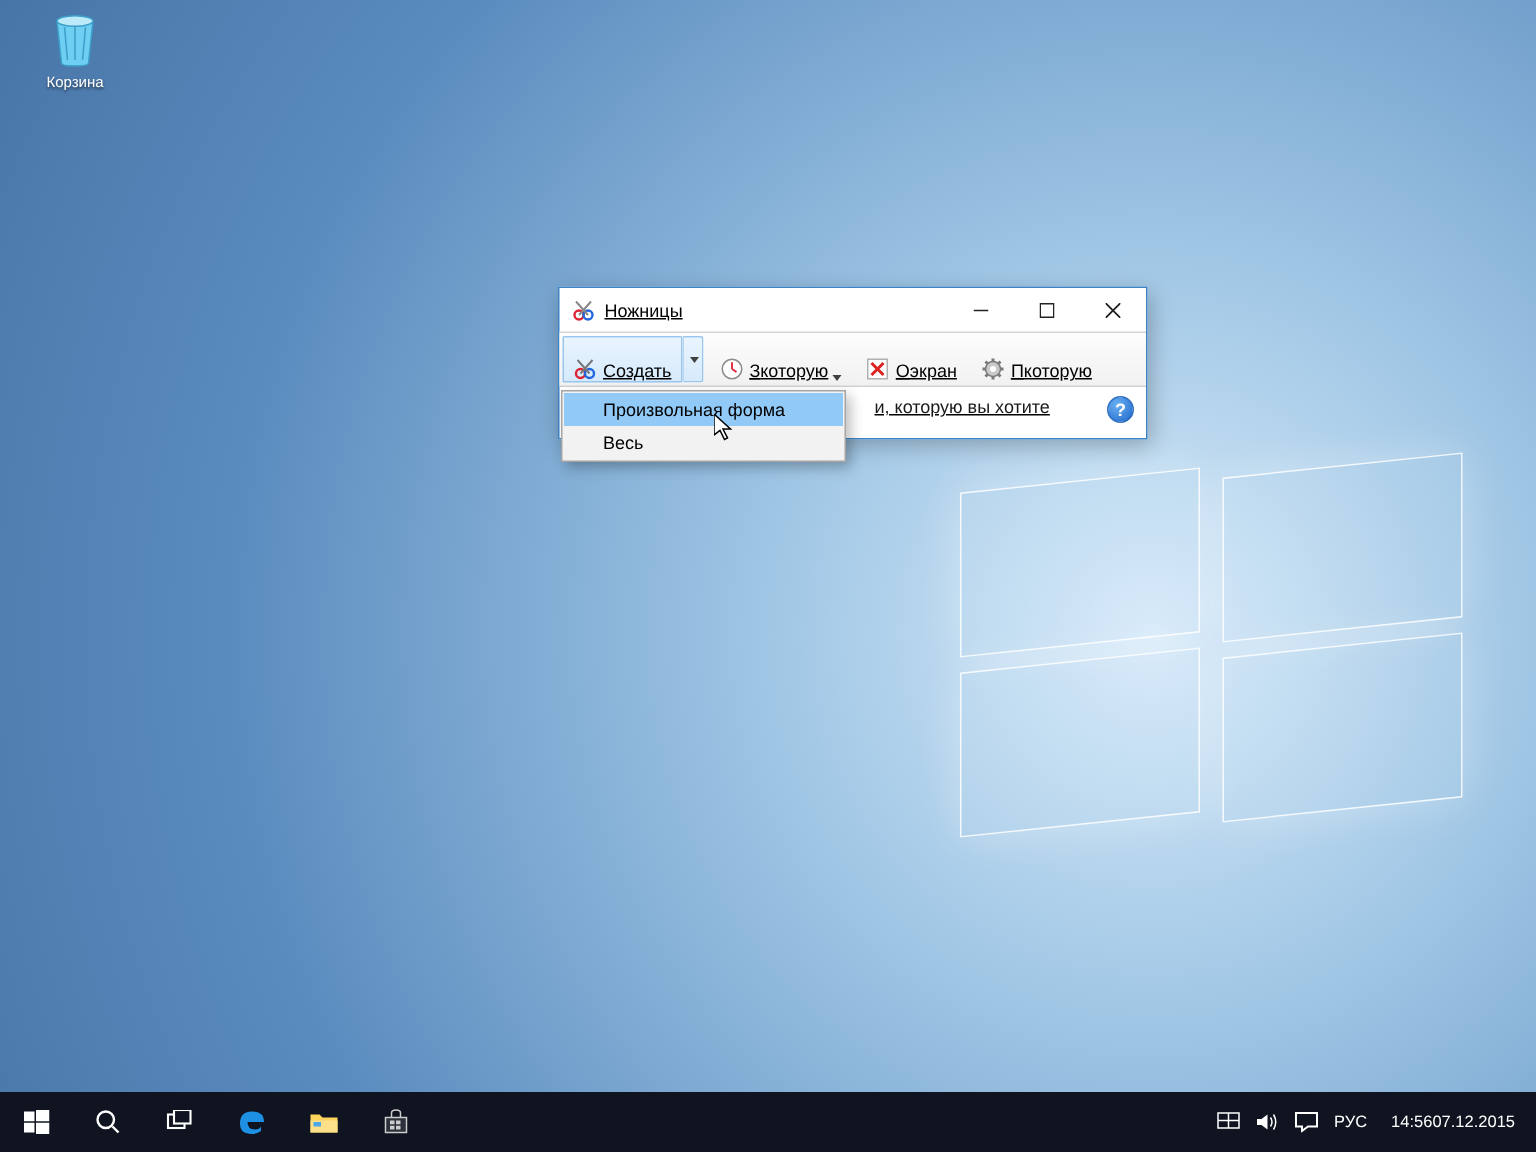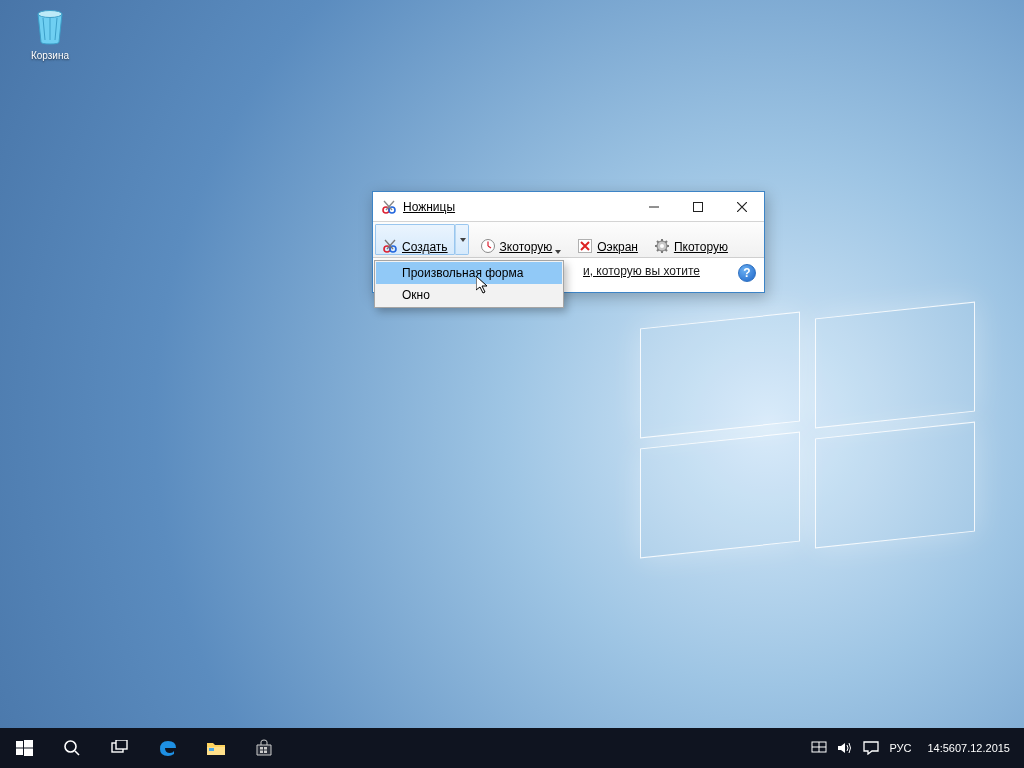--- a/index.html
+++ b/index.html
@@ -250,21 +250,21 @@
       <span style="padding-left:200px;">и, которую вы хотите</span>
       <div class="help-icon">?</div>
     </div>
   </div>
 
   <div class="menu">
     <div class="row hl">
       <span>Произвольная форма</span>
     </div>
     <div class="row">
-      <span>Окно</span>
+      <span>Весь</span>
     </div>
   </div>
 
   <svg class="cursor" width="16" height="20">
     <path d="M0 0 L0 14 L4 11 L7 17 L9 16 L6 10 L11 10 Z" fill="#fff" stroke="#000" stroke-width="1"></path>
   </svg>
 
   <div class="taskbar">
     <div class="tb">
       <svg width="17" height="17">

